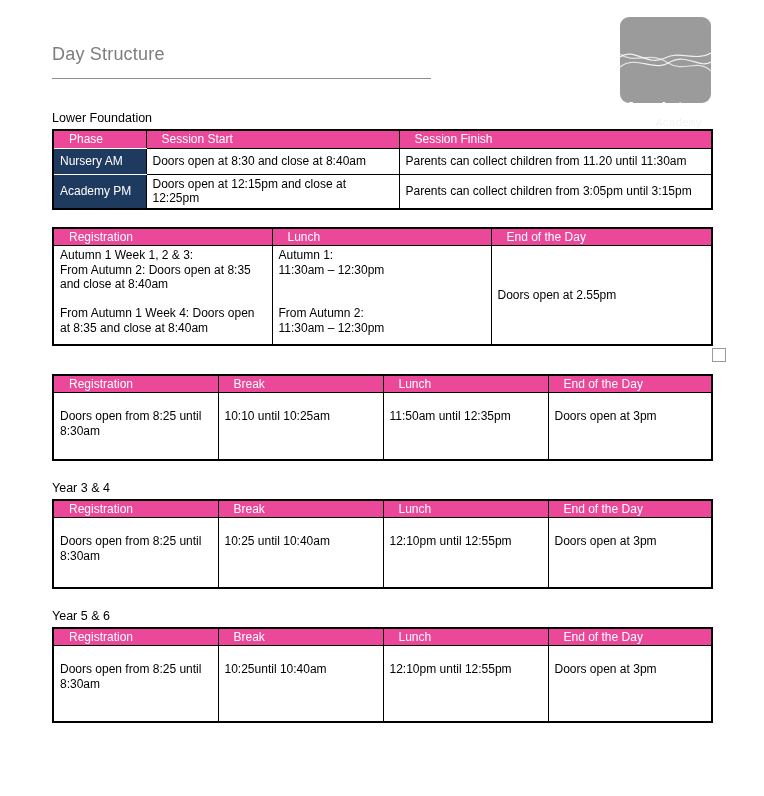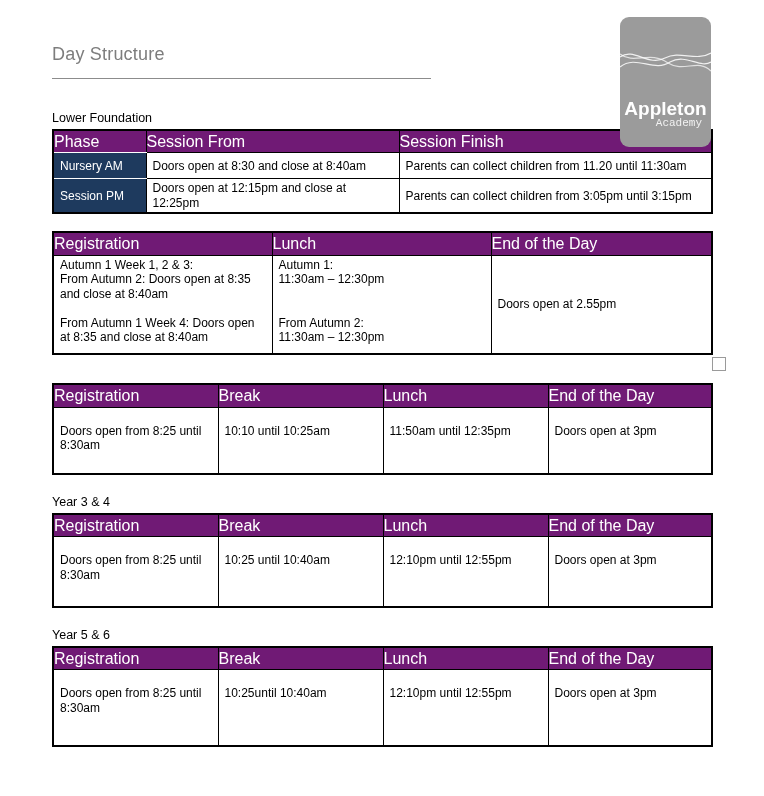--- a/index.html
+++ b/index.html
@@ -23,21 +23,21 @@
   .title-rule {
     width: 379px; height: 0;
     border-bottom: 1px solid #8c8c8c;
     margin-top: 13px;
   }
 
   
   .logo {
     position: absolute;
     top: 17px; right: 53px;
-    width: 91px; height: 130px;
+    width: 91px; height: 86px;
     background: #9b9b9b;
     border-radius: 9px;
   }
   .logo svg.waves {
     position: absolute; top: 26px; left: 0;
     width: 91px; height: 44px;
   }
   .logo .logo-name {
     position: absolute; top: 82px; left: 0; right: 0;
     text-align: center;
@@ -67,25 +67,25 @@
   th, td {
     border: 1px solid #000;
     font-size: 12px;
     line-height: 1.21;
     padding: 2px 6px;
     text-align: left;
     font-weight: normal;
     overflow: hidden;
   }
   th.hdr {
-    background: #701a75;
+    background: #ec4899;
     color: #ffffff;
     height: 14px;
-    padding: 1px 0;
-    font-size: 16px;
+    padding: 1px 15px;
+    font-size: 12px;
   }
   td.navy {
     background: #1e3a5e;
     color: #ffffff;
   }
   th.navy-b { border-bottom: 1px solid #fff; }
   td.navy-b { border-bottom: 1px solid #fff; }
   td.navy-t { border-top: 1px solid #fff; }
   .nowrap { white-space: nowrap; }
   .preline { white-space: pre-line; }
@@ -133,32 +133,32 @@
     <div class="section-label">Lower Foundation</div>
     <table>
       <colgroup>
           <col style="width:93px">
           <col style="width:253px">
           <col style="width:313px">
         </colgroup>
       <thead>
         <tr style="height:18px">
           <th class="hdr navy-b">Phase</th>
-          <th class="hdr">Session From</th>
+          <th class="hdr">Session Start</th>
           <th class="hdr">Session Finish</th>
         </tr>
       </thead>
       <tbody>
         <tr style="height:26px">
           <td class="navy navy-t navy-b vmid">Nursery AM</td>
           <td class="vmid">Doors open at 8:30 and close at 8:40am</td>
           <td class="vmid nowrap">Parents can collect children from 11.20 until 11:30am</td>
         </tr>
         <tr style="height:30px">
-          <td class="navy navy-t vmid">Session PM</td>
+          <td class="navy navy-t vmid">Academy PM</td>
           <td class="vmid">Doors open at 12:15pm and close at 12:25pm</td>
           <td class="vmid nowrap">Parents can collect children from 3:05pm until 3:15pm</td>
         </tr>
       </tbody>
     </table>
   </div>
 
   <div class="sec-uf">
     <div class="uf-table-wrap">
       <table>

